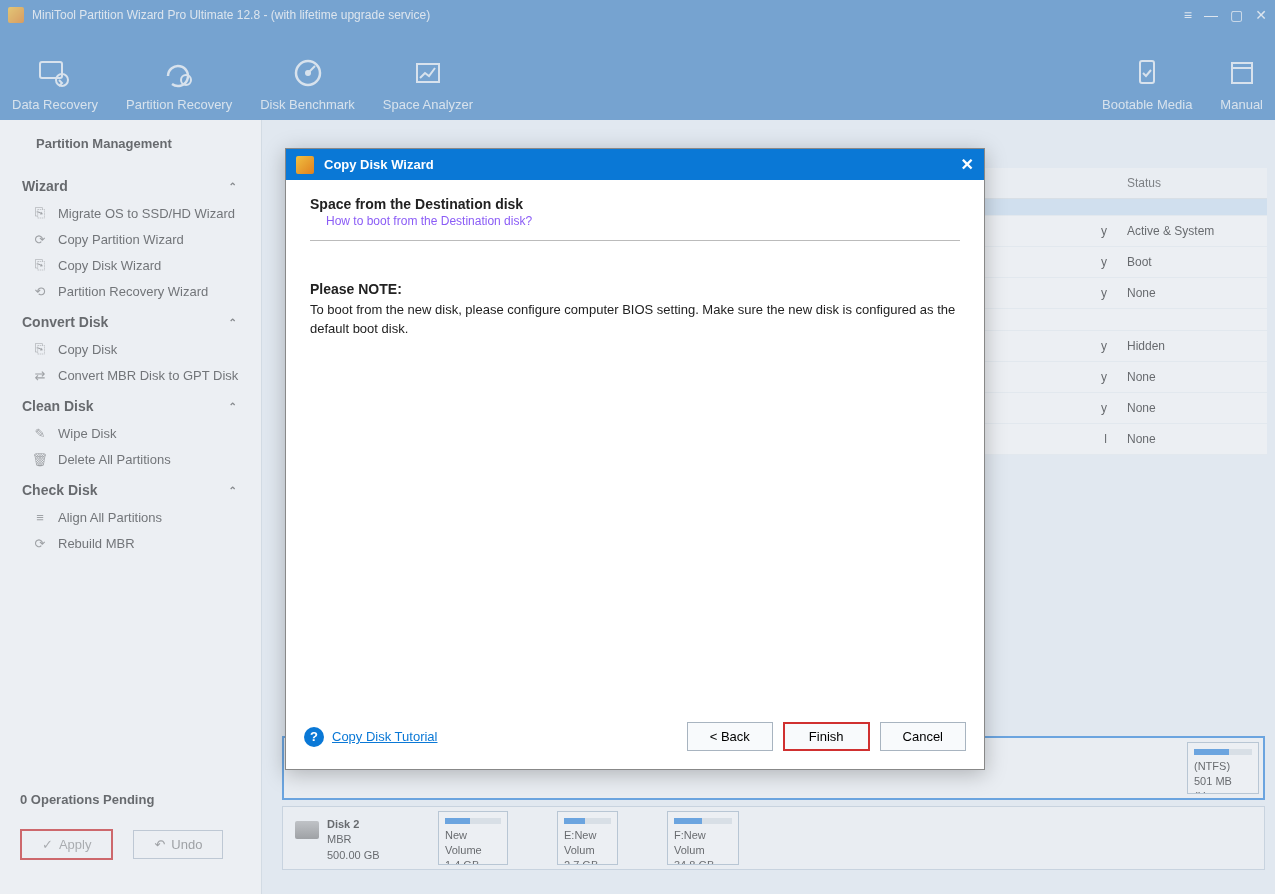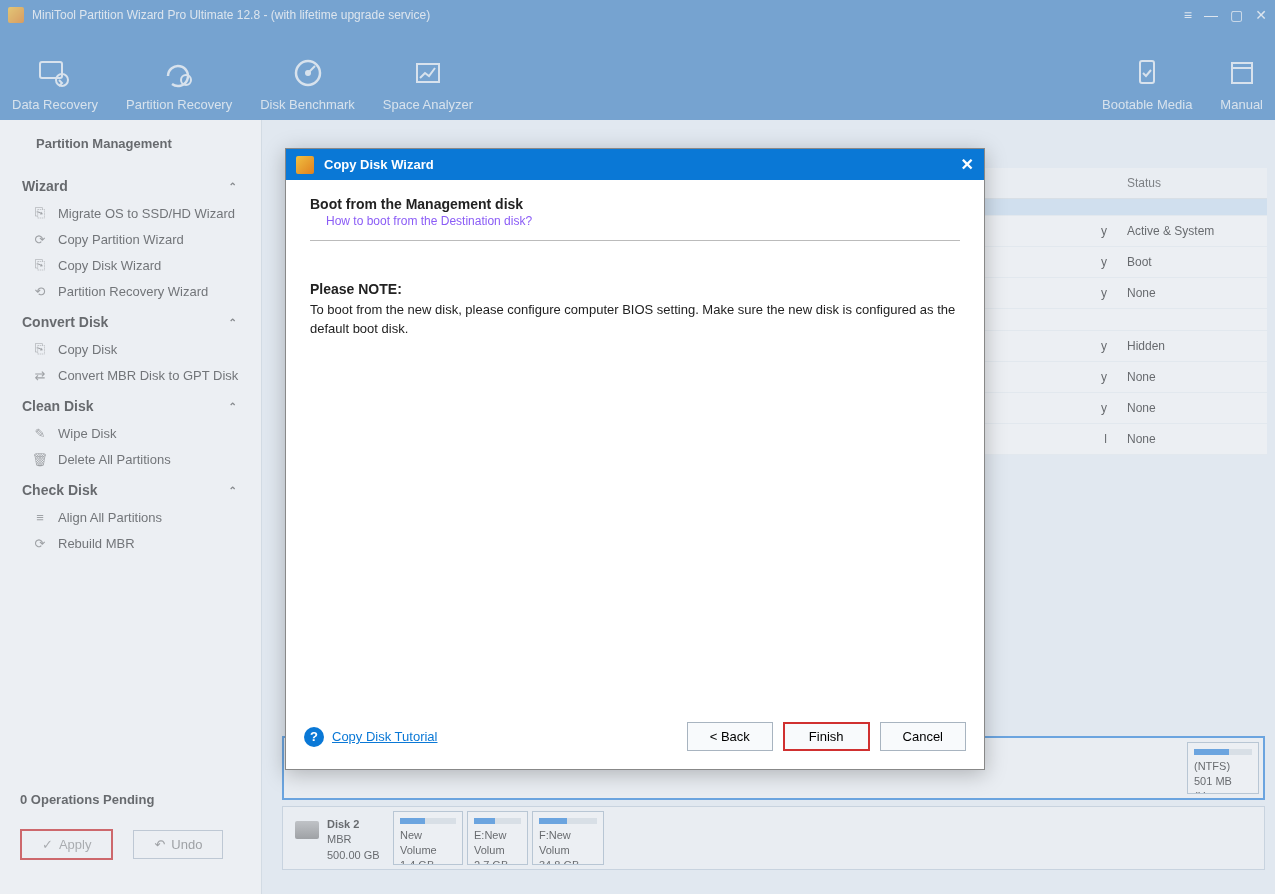--- a/index.html
+++ b/index.html
@@ -51,21 +51,21 @@
 .pt-row.sel { background:#d4e6f7; }
 .col-status { width: 150px; }
 .col-type { width: 80px; text-align:right; flex:1; }
 
 
 .disk-map-area { position: absolute; left: 282px; right: 10px; bottom: 18px; }
 .disk-row { display:flex; gap:6px; align-items:stretch; border:1px solid #c8d4e0; padding:4px; margin-bottom:6px; background:#fafcfe; height:64px; }
 .disk-row.selected { border:2px solid #3a8de0; }
 .disk-label { width: 100px; padding: 6px 4px 4px 8px; font-size: 11px; line-height: 1.4; color:#333; display:flex; gap:8px; }
 .disk-label .dicon { width:24px; height:18px; background: linear-gradient(#bbb,#888); border-radius:2px; margin-top:4px; }
-.disk-part { flex-shrink:0; border:1px solid #b0c0d0; background:#fff; padding: 6px 6px; font-size:11px; line-height:1.35; color:#333; overflow:hidden; position:relative; }
+.disk-part { flex-shrink:0; border:1px solid #b0c0d0; background:#fff; padding: 6px 6px; font-size:11px; line-height:1.35; color:#333; overflow:hidden; position:relative;margin-left:45px; }
 .disk-part .bar { height:6px; background:#e0e6ec; margin-bottom:4px; position:relative; }
 .disk-part .bar .fill { height:100%; background:#3a8de0; }
 
 
 .dimmer { position:absolute; inset:0; background: rgba(200,210,220,0.35); z-index:10; pointer-events:none; }
 .modal { position:absolute; top:148px; left:285px; width:700px; height:622px; background:#fff; border:1px solid #888; z-index:20; box-shadow:0 4px 20px rgba(0,0,0,.25); display:flex; flex-direction:column; }
 .modal-title { background:#0a78d6; color:#fff; display:flex; align-items:center; padding:6px 10px; font-size:13px; font-weight:600; }
 .modal-title .m-icon { width:18px; height:18px; background:linear-gradient(135deg,#f0c040,#e08020); border-radius:2px; margin-right:10px; }
 .modal-title .m-close { cursor:pointer; font-size:16px; }
 .modal-body { flex:1; padding:16px 24px; color:#222; }
@@ -329,21 +329,21 @@
 
 <div class="dimmer"></div>
 
 <div class="modal">
   <div class="modal-title">
     <div class="m-icon"></div>
     <div style="flex:1">Copy Disk Wizard</div>
     <div class="m-close">✕</div>
   </div>
   <div class="modal-body">
-    <h3>Boot from the Management disk</h3>
+    <h3>Space from the Destination disk</h3>
     <div class="sub">How to boot from the Destination disk?</div>
     <div class="divider"></div>
     <div class="note-head">Please NOTE:</div>
     <div class="note-text">To boot from the new disk, please configure computer BIOS setting. Make sure the new disk is configured as the default boot disk.</div>
   </div>
   <div class="modal-footer">
     <div class="tutorial-link">
       <div class="qicon">?</div>
       <a href="#">Copy Disk Tutorial</a>
     </div>

